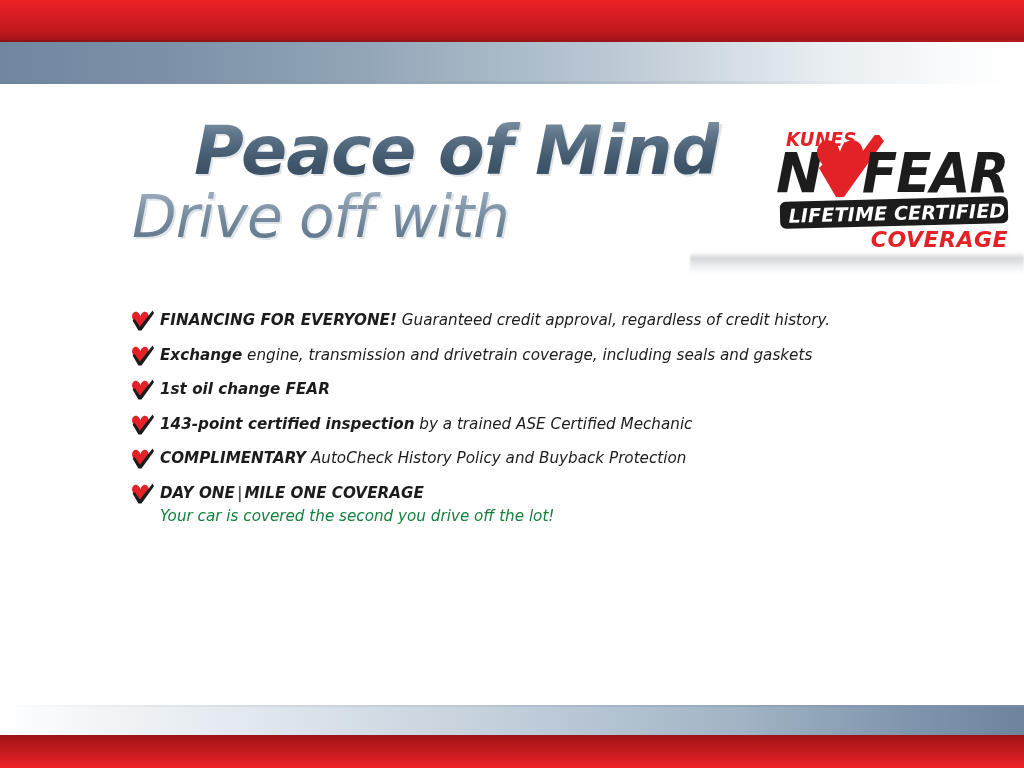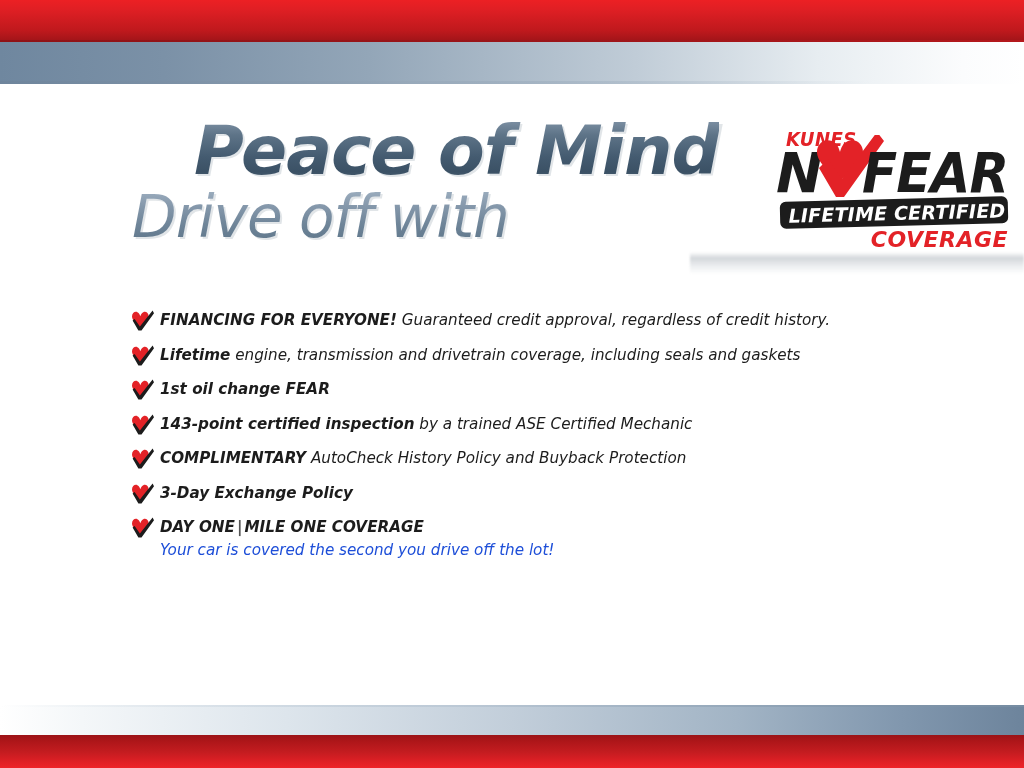--- a/index.html
+++ b/index.html
@@ -123,21 +123,21 @@
   .bullet-icon{
     flex:0 0 auto;width:24px;height:22px;position:relative;margin-right:6px;margin-top:2px;
   }
   .benefit-text{
     font-family:"DejaVu Sans", sans-serif;font-size:15.2px;line-height:20px;
     font-style:italic;color:#1c1c1c;white-space:nowrap;
   }
   .benefit-text b{font-weight:700;}
   .benefit-sub{
     font-family:"DejaVu Sans", sans-serif;font-size:15.2px;line-height:21px;
-    font-style:italic;color:#1d4ed8;margin-left:30px;margin-top:1px;white-space:nowrap;
+    font-style:italic;color:#15803d;margin-left:30px;margin-top:1px;white-space:nowrap;
   }
   .sep{font-weight:700;color:#555;padding:0 2px;}
 </style>
 </head>
 <body>
 
 <div id="top-banner">
   <div class="red-bar-top"></div>
   <div class="gray-bar-top"></div>
 </div>
@@ -186,21 +186,21 @@
   </div>
 
 
   <div class="benefit-row">
     <span class="bullet-icon">
       <svg viewBox="0 0 24 22" width="24" height="22" aria-hidden="true">
         <path d="M2 6.5 C2 3,5 1,7.4 2.2 C9.1 3,9.9 4.8,10.3 6.3 C10.8 4.8,11.6 3,13.3 2.2 C15.7 1,18.7 3,18.7 6.5 C18.7 10.6,13 15,10.3 17.5 C7.6 15,2 10.6,2 6.5 Z" fill="#e32227"></path>
         <path d="M4.6 9 L9.9 16.6 L22.6 0.5 L24 3.2 L11.5 20.6 L8.4 20.6 L2.6 10.6 Z" fill="#1c1c1c"></path>
       </svg>
     </span>
-    <span class="benefit-text"><b>Lifetime</b><span> engine, transmission and drivetrain coverage, including seals and gaskets</span></span>
+    <span class="benefit-text"><b>Exchange</b><span> engine, transmission and drivetrain coverage, including seals and gaskets</span></span>
   </div>
 
   <div class="benefit-row">
     <span class="bullet-icon">
       <svg viewBox="0 0 24 22" width="24" height="22" aria-hidden="true">
         <path d="M2 6.5 C2 3,5 1,7.4 2.2 C9.1 3,9.9 4.8,10.3 6.3 C10.8 4.8,11.6 3,13.3 2.2 C15.7 1,18.7 3,18.7 6.5 C18.7 10.6,13 15,10.3 17.5 C7.6 15,2 10.6,2 6.5 Z" fill="#e32227"></path>
         <path d="M4.6 9 L9.9 16.6 L22.6 0.5 L24 3.2 L11.5 20.6 L8.4 20.6 L2.6 10.6 Z" fill="#1c1c1c"></path>
       </svg>
     </span>
     <span class="benefit-text"><b>1st oil change FEAR</b><span></span></span>
@@ -219,29 +219,20 @@
   <div class="benefit-row">
     <span class="bullet-icon">
       <svg viewBox="0 0 24 22" width="24" height="22" aria-hidden="true">
         <path d="M2 6.5 C2 3,5 1,7.4 2.2 C9.1 3,9.9 4.8,10.3 6.3 C10.8 4.8,11.6 3,13.3 2.2 C15.7 1,18.7 3,18.7 6.5 C18.7 10.6,13 15,10.3 17.5 C7.6 15,2 10.6,2 6.5 Z" fill="#e32227"></path>
         <path d="M4.6 9 L9.9 16.6 L22.6 0.5 L24 3.2 L11.5 20.6 L8.4 20.6 L2.6 10.6 Z" fill="#1c1c1c"></path>
       </svg>
     </span>
     <span class="benefit-text"><b>COMPLIMENTARY</b><span> AutoCheck History Policy and Buyback Protection</span></span>
   </div>
 
-  <div class="benefit-row">
-    <span class="bullet-icon">
-      <svg viewBox="0 0 24 22" width="24" height="22" aria-hidden="true">
-        <path d="M2 6.5 C2 3,5 1,7.4 2.2 C9.1 3,9.9 4.8,10.3 6.3 C10.8 4.8,11.6 3,13.3 2.2 C15.7 1,18.7 3,18.7 6.5 C18.7 10.6,13 15,10.3 17.5 C7.6 15,2 10.6,2 6.5 Z" fill="#e32227"></path>
-        <path d="M4.6 9 L9.9 16.6 L22.6 0.5 L24 3.2 L11.5 20.6 L8.4 20.6 L2.6 10.6 Z" fill="#1c1c1c"></path>
-      </svg>
-    </span>
-    <span class="benefit-text"><b>3-Day Exchange Policy</b><span></span></span>
-  </div>
 
 
   <div>
     <div class="benefit-row" style="margin-bottom:0;">
       <span class="bullet-icon">
         <svg viewBox="0 0 24 22" width="24" height="22" aria-hidden="true">
           <path d="M2 6.5 C2 3,5 1,7.4 2.2 C9.1 3,9.9 4.8,10.3 6.3 C10.8 4.8,11.6 3,13.3 2.2 C15.7 1,18.7 3,18.7 6.5 C18.7 10.6,13 15,10.3 17.5 C7.6 15,2 10.6,2 6.5 Z" fill="#e32227"></path>
           <path d="M4.6 9 L9.9 16.6 L22.6 0.5 L24 3.2 L11.5 20.6 L8.4 20.6 L2.6 10.6 Z" fill="#1c1c1c"></path>
         </svg>
       </span>

